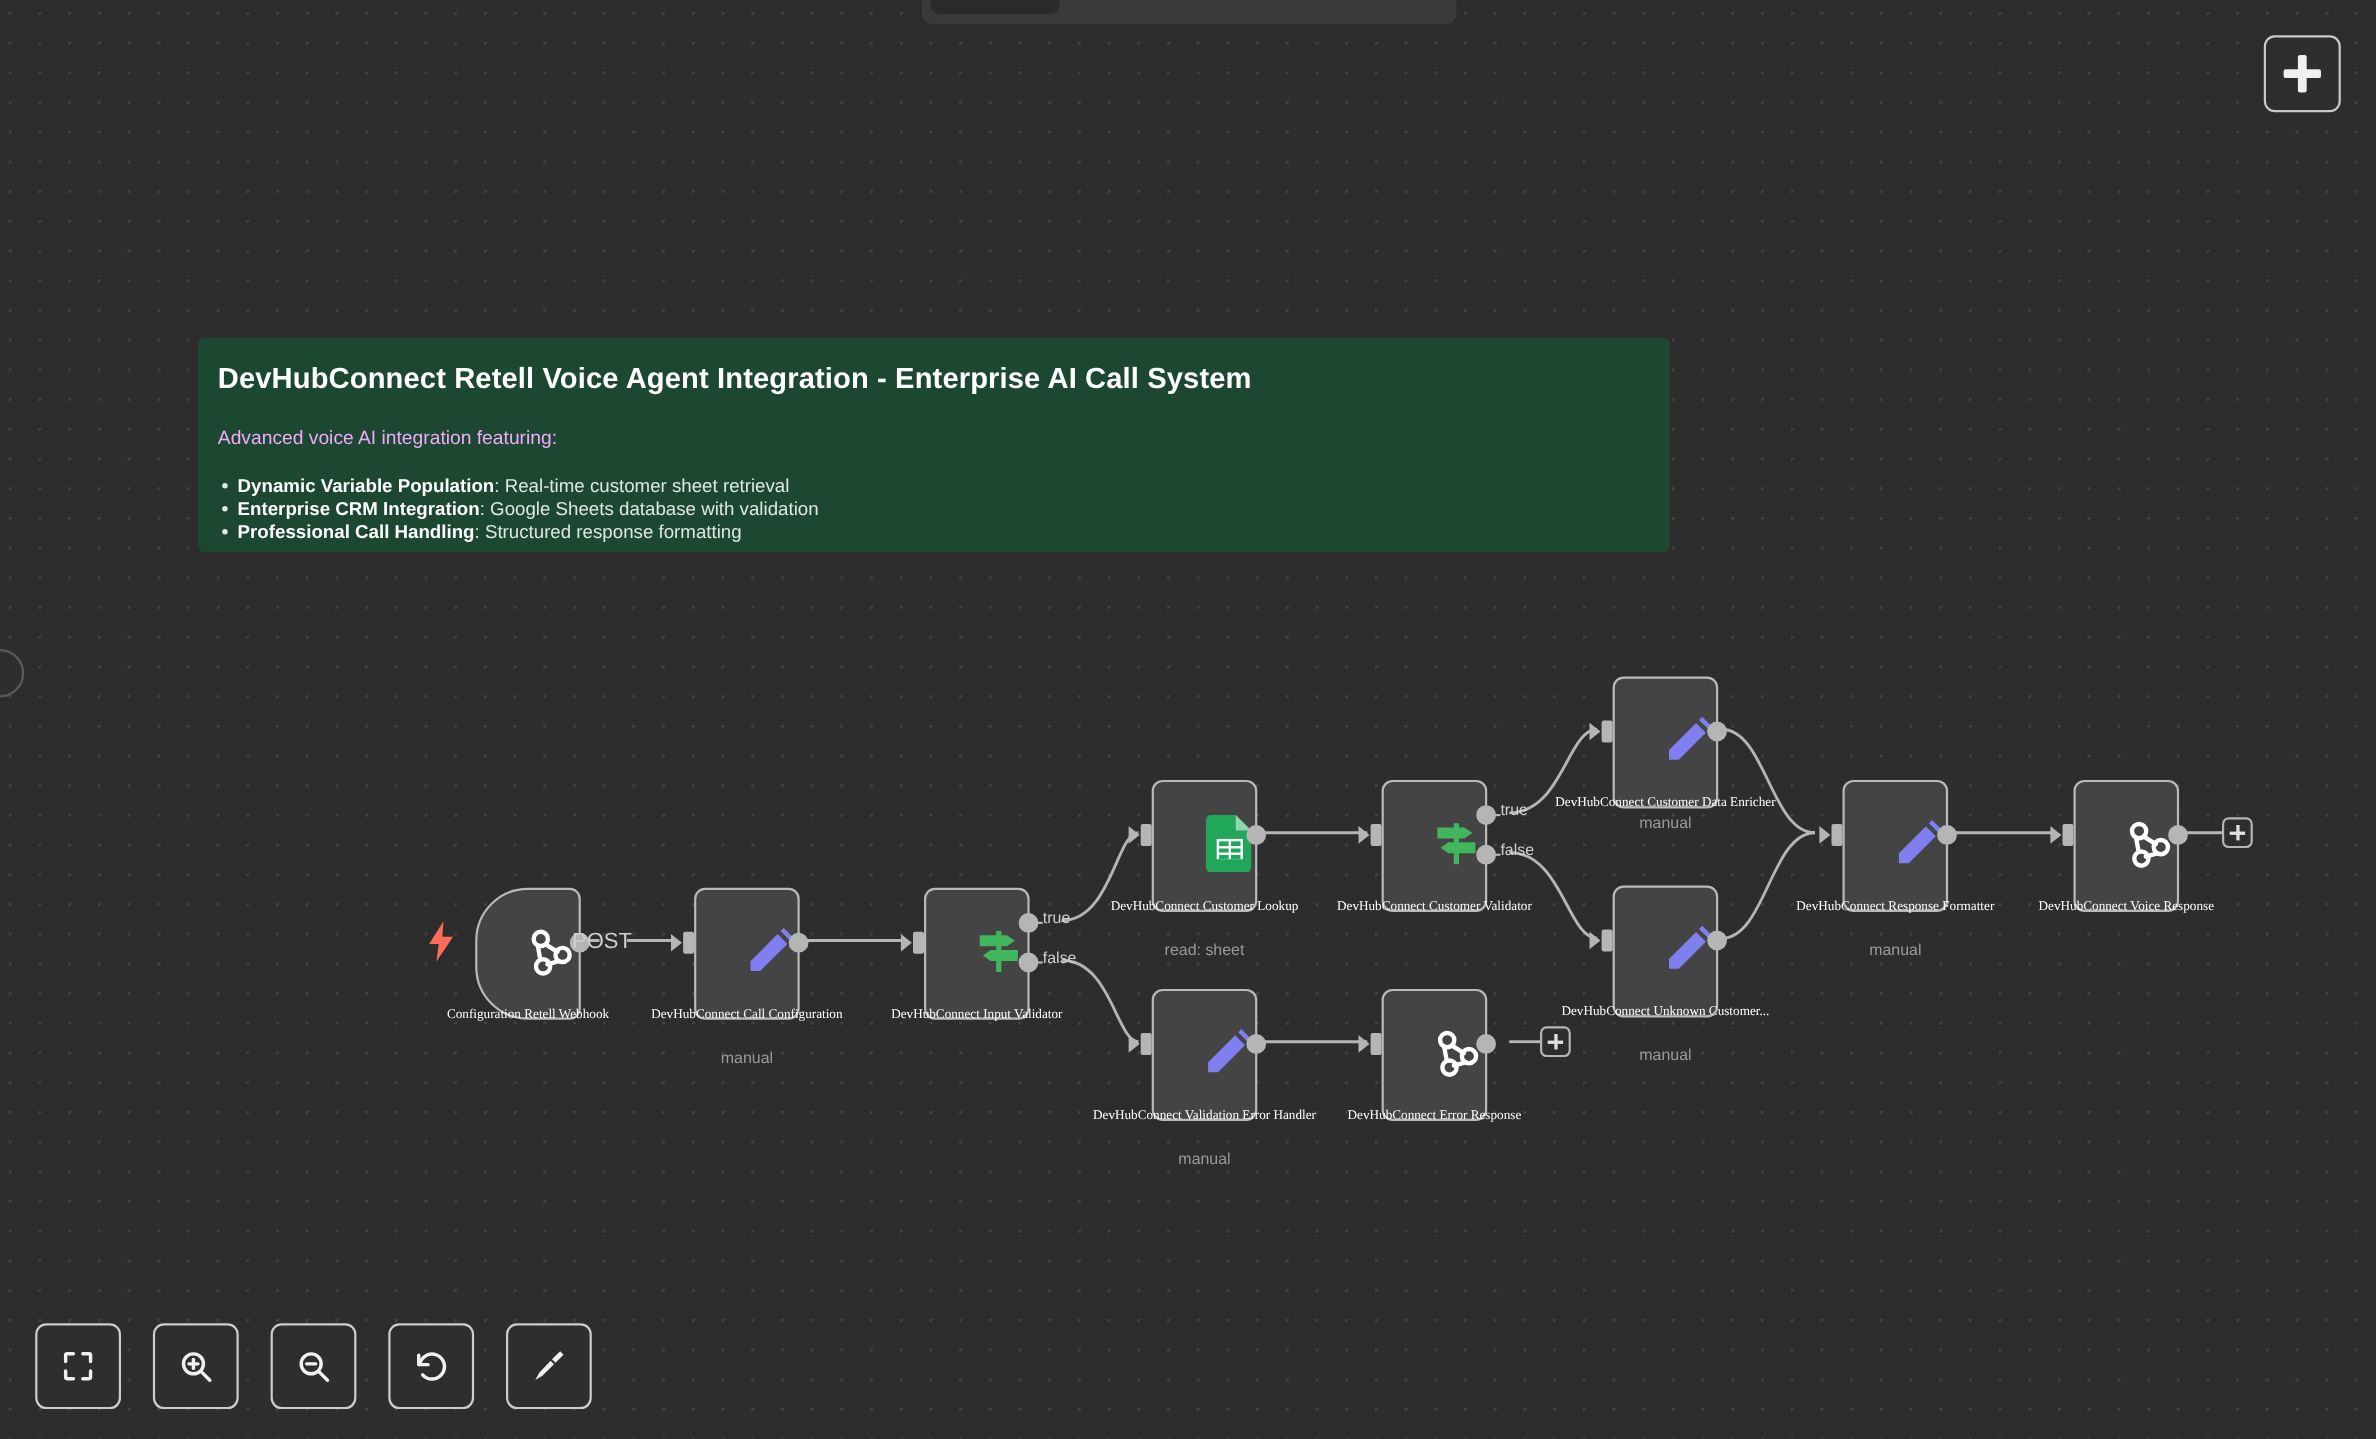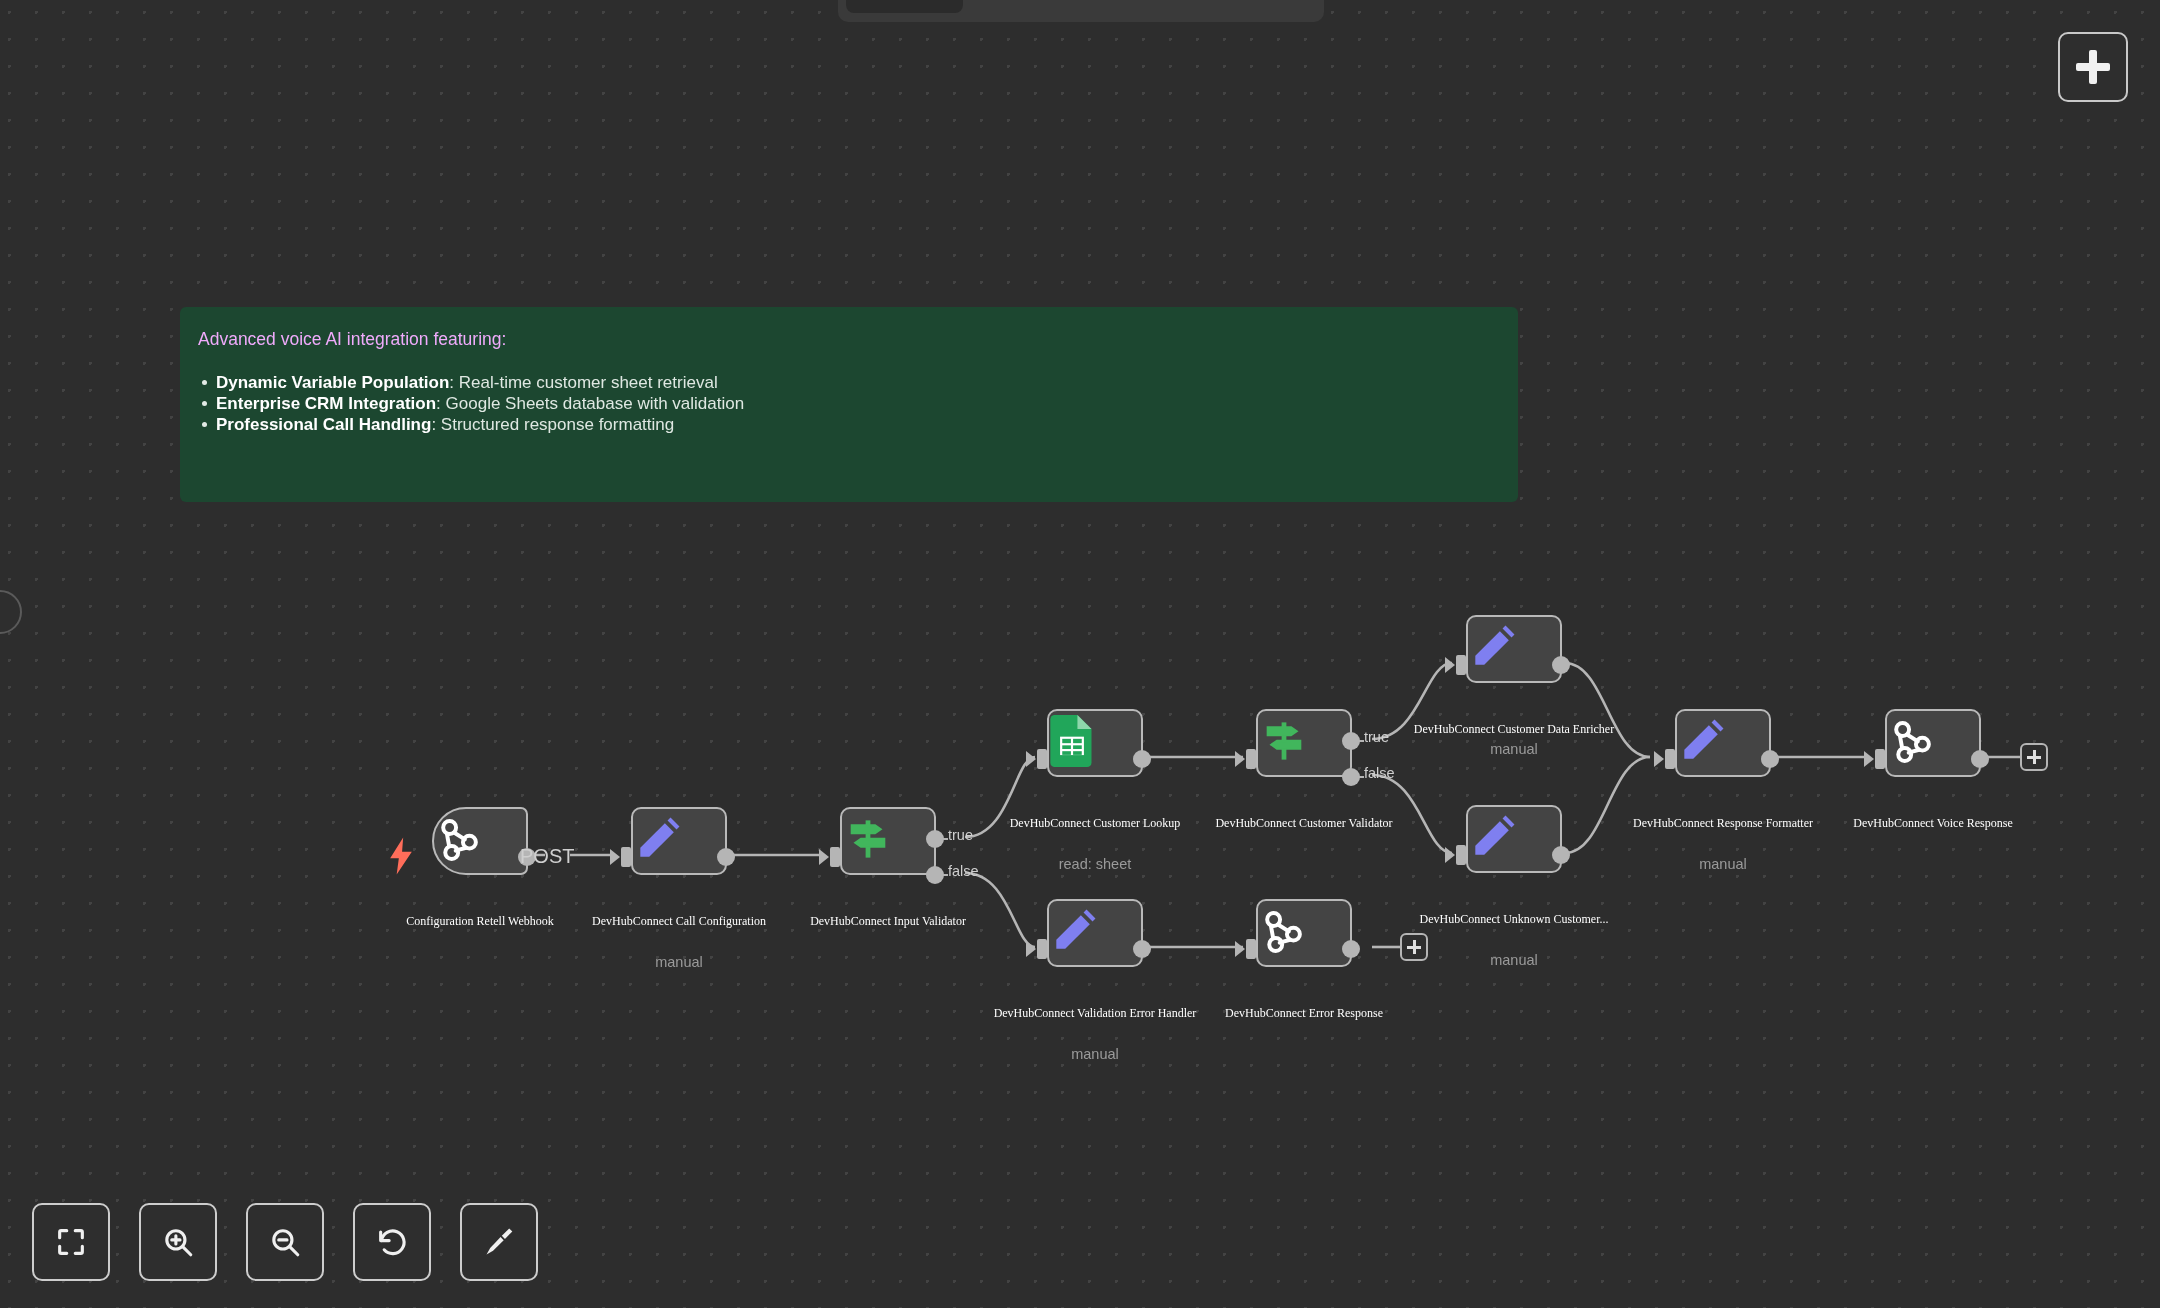--- a/index.html
+++ b/index.html
@@ -122,25 +122,25 @@
     pointer-events: none;
     z-index: 5;
   }
 
   
   .node {
     position: absolute;
     z-index: 10;
   }
   .node-box {
-    width: 96px; height: 68px;
+    width: 96px; height: 120px;
     background: #444444;
     border: 2px solid #b9b9b9;
     border-radius: 10px;
-    display: flex; align-items: center; justify-content: flex-start;
+    display: flex; align-items: center; justify-content: flex-end;
     cursor: pointer;
     position: relative;
   }
   .node-box.trigger {
     border-top-left-radius: 48px;
     border-bottom-left-radius: 48px;
   }
   .node-label {
     position: absolute;
     left: 50%;
@@ -286,20 +286,21 @@
     </div>
   </div>
 
   <div id="add-node-button">
     <span class="plus"></span>
   </div>
 
   <div id="left-panel-handle"></div>
 
   <div id="sticky-note">
+    <h1>DevHubConnect Retell Voice Agent Integration - Enterprise AI Call System</h1>
     <div class="intro">Advanced voice AI integration featuring:</div>
     <ul>
       <li><b>Dynamic Variable Population</b><span>: Real-time customer sheet retrieval</span></li>
       <li><b>Enterprise CRM Integration</b><span>: Google Sheets database with validation</span></li>
       <li><b>Professional Call Handling</b><span>: Structured response formatting</span></li>
     </ul>
   </div>
 
   <svg id="edges">
     <g stroke="#b5b5b5" stroke-width="2.6" fill="none">

